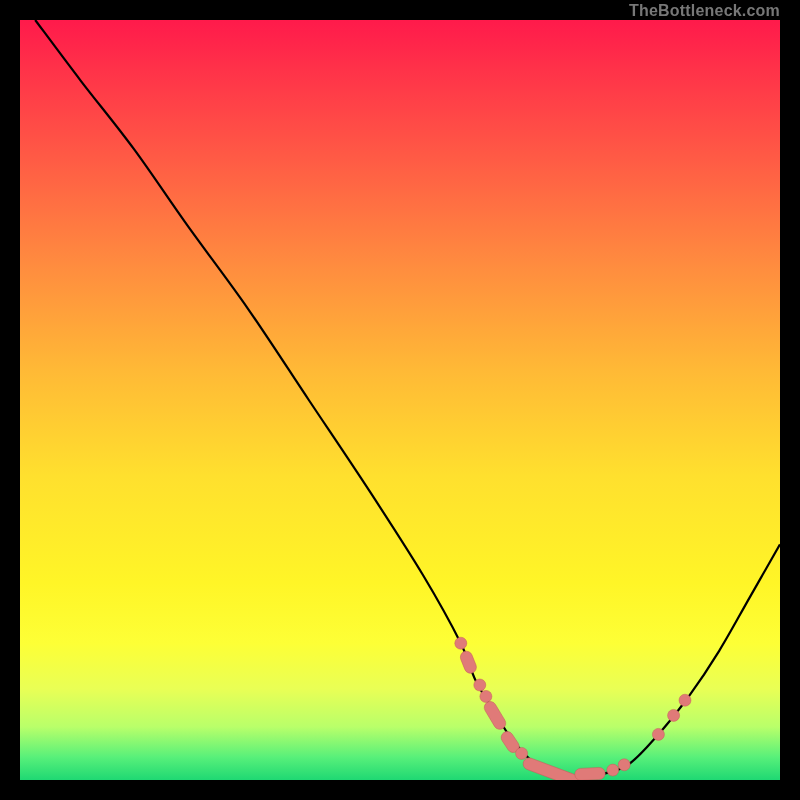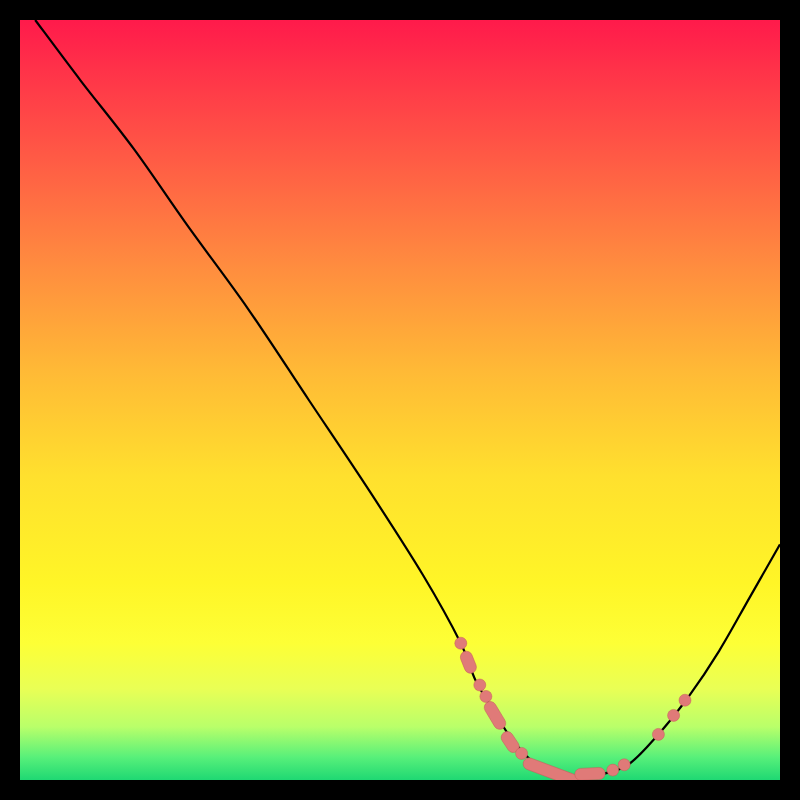--- a/index.html
+++ b/index.html
@@ -79,20 +79,21 @@
   .pill {
     fill: #e07a78;
     stroke: #c65c5a;
     stroke-width: 0.5;
   }
 </style>
 </head>
 <body>
 
 <div class="frame">
+  <div class="watermark">TheBottleneck.com</div>
   <div class="plot-area">
     <div class="gradient"></div>
     <svg class="curve" viewBox="0 0 760 760" preserveAspectRatio="none">
       <path id="curve-path" class="line" d="M 15.20 0.00 C 22.80 10.13, 44.33 39.27, 60.80 60.80 C 77.27 82.33, 96.27 105.13, 114.00 129.20 C 131.73 153.27, 148.20 178.60, 167.20 205.20 C 186.20 231.80, 207.73 259.67, 228.00 288.80 C 248.27 317.93, 268.53 349.60, 288.80 380.00 C 309.07 410.40, 330.60 442.07, 349.60 471.20 C 368.60 500.33, 387.60 529.47, 402.80 554.80 C 418.00 580.13, 431.93 605.47, 440.80 623.20 C 449.67 640.93, 449.67 648.53, 456.00 661.20 C 462.33 673.87, 472.47 689.07, 478.80 699.20 C 485.13 709.33, 487.67 714.40, 494.00 722.00 C 500.33 729.60, 507.93 739.10, 516.80 744.80 C 525.67 750.50, 537.07 754.55, 547.20 756.20 C 557.33 757.85, 567.47 756.58, 577.60 754.68 C 587.73 752.78, 597.87 751.51, 608.00 744.80 C 618.13 738.09, 628.27 725.80, 638.40 714.40 C 648.53 703.00, 658.67 690.33, 668.80 676.40 C 678.93 662.47, 689.07 647.27, 699.20 630.80 C 709.33 614.33, 719.47 595.33, 729.60 577.60 C 739.73 559.87, 754.93 533.27, 760.00 524.40"></path>
       <g id="markers">
           <circle class="dot" cx="440.80" cy="623.20" r="6"></circle>
           <rect class="pill" x="-11.40" y="-6.00" width="22.80" height="12" rx="6" ry="6" transform="translate(448.40,642.20) rotate(68.20)"></rect>
           <circle class="dot" cx="459.80" cy="665.00" r="6"></circle>
           <circle class="dot" cx="465.88" cy="676.40" r="6"></circle>
           <rect class="pill" x="-15.20" y="-6.00" width="30.40" height="12" rx="6" ry="6" transform="translate(475.00,695.40) rotate(59.04)"></rect>

